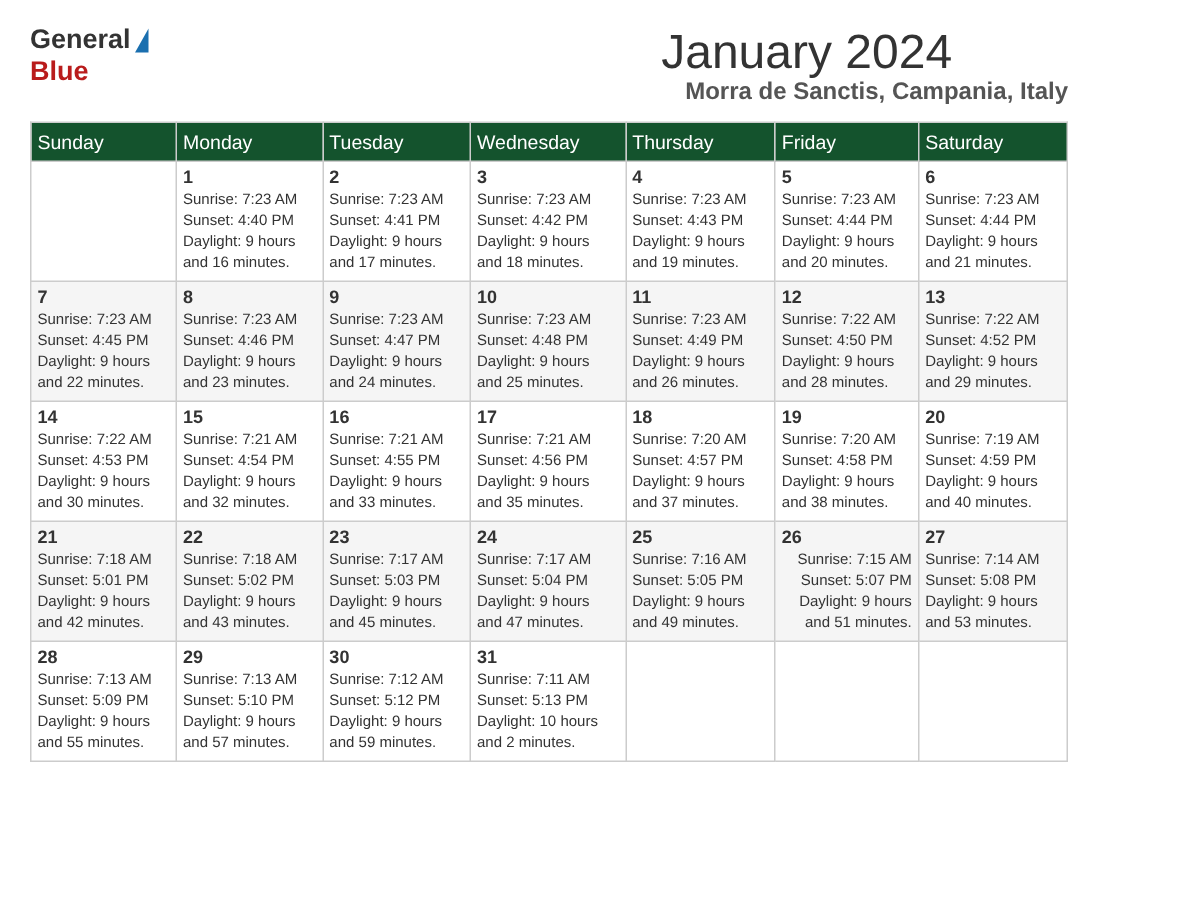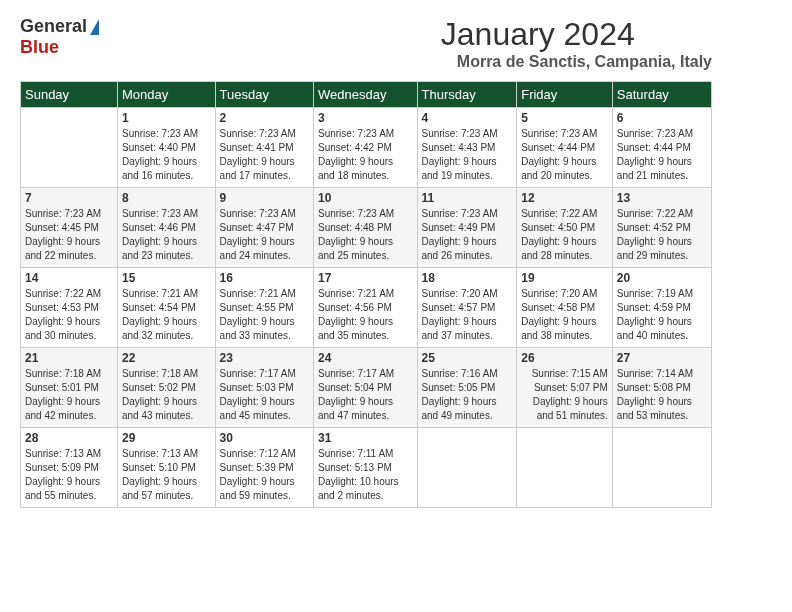--- a/index.html
+++ b/index.html
@@ -327,21 +327,21 @@
           <td>
             <span class="day-num">29</span>
             <div class="day-info" style="white-space: pre-line;">Sunrise: 7:13 AM
 Sunset: 5:10 PM
 Daylight: 9 hours
 and 57 minutes.</div>
           </td>
           <td>
             <span class="day-num">30</span>
             <div class="day-info" style="white-space: pre-line;">Sunrise: 7:12 AM
-Sunset: 5:39 PM
+Sunset: 5:12 PM
 Daylight: 9 hours
 and 59 minutes.</div>
           </td>
           <td>
             <span class="day-num">31</span>
             <div class="day-info" style="white-space: pre-line;">Sunrise: 7:11 AM
 Sunset: 5:13 PM
 Daylight: 10 hours
 and 2 minutes.</div>
           </td>

